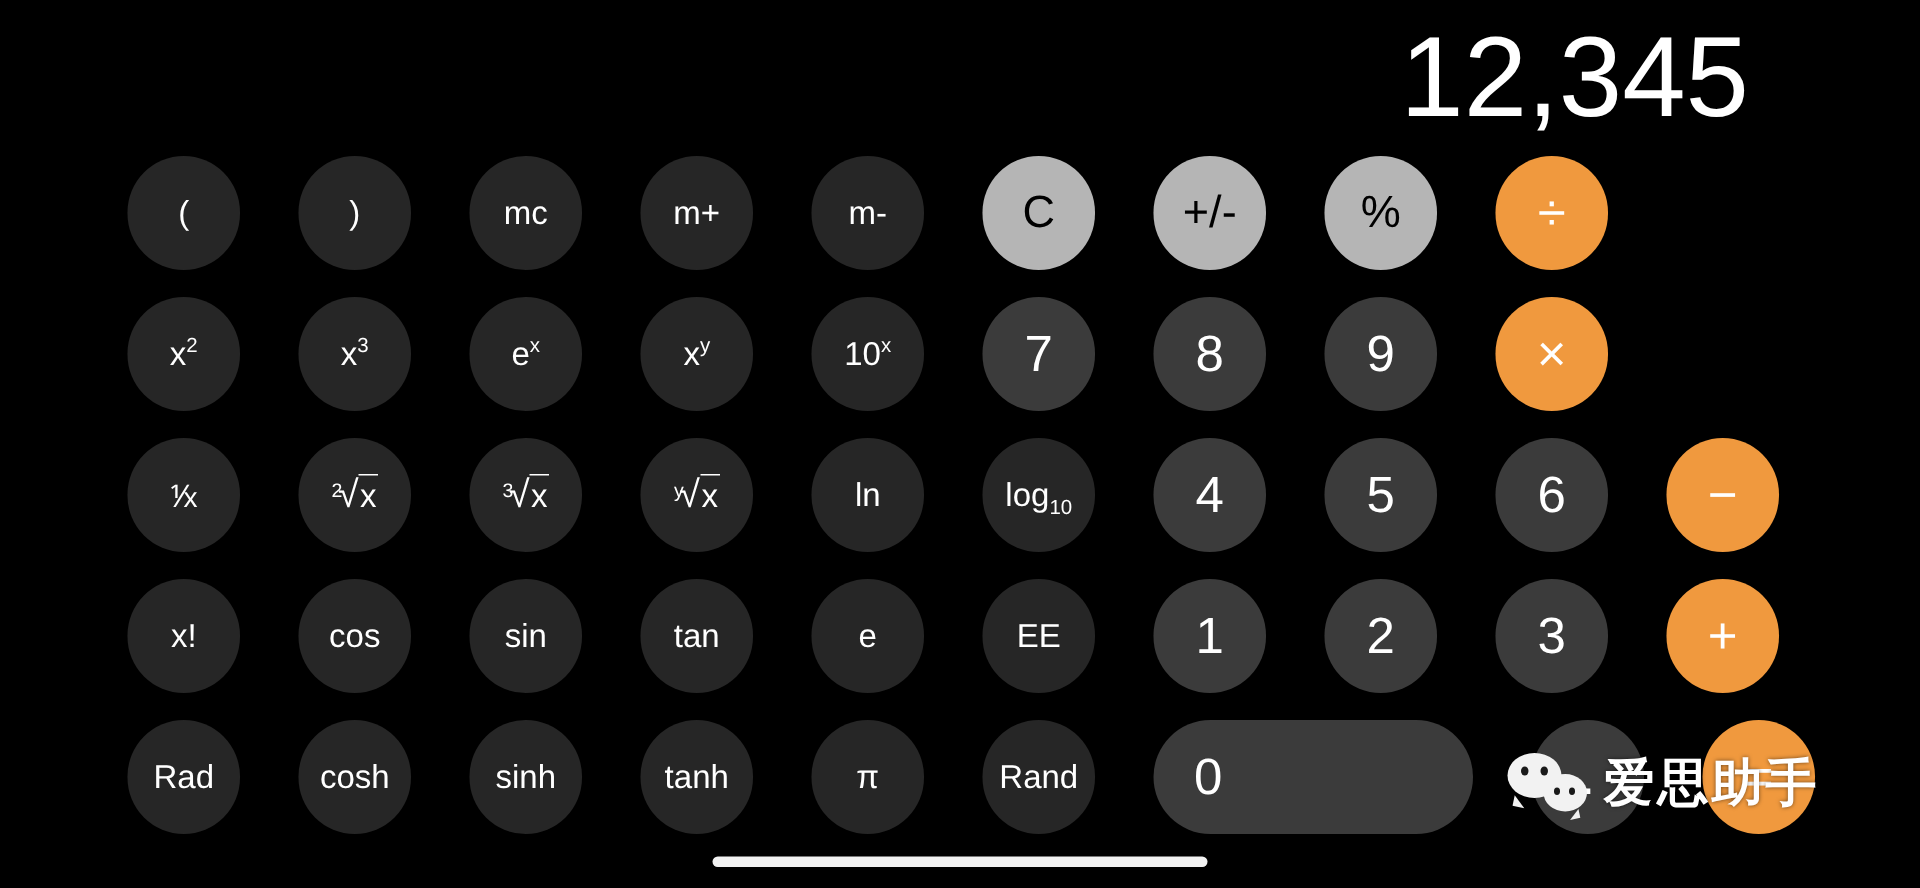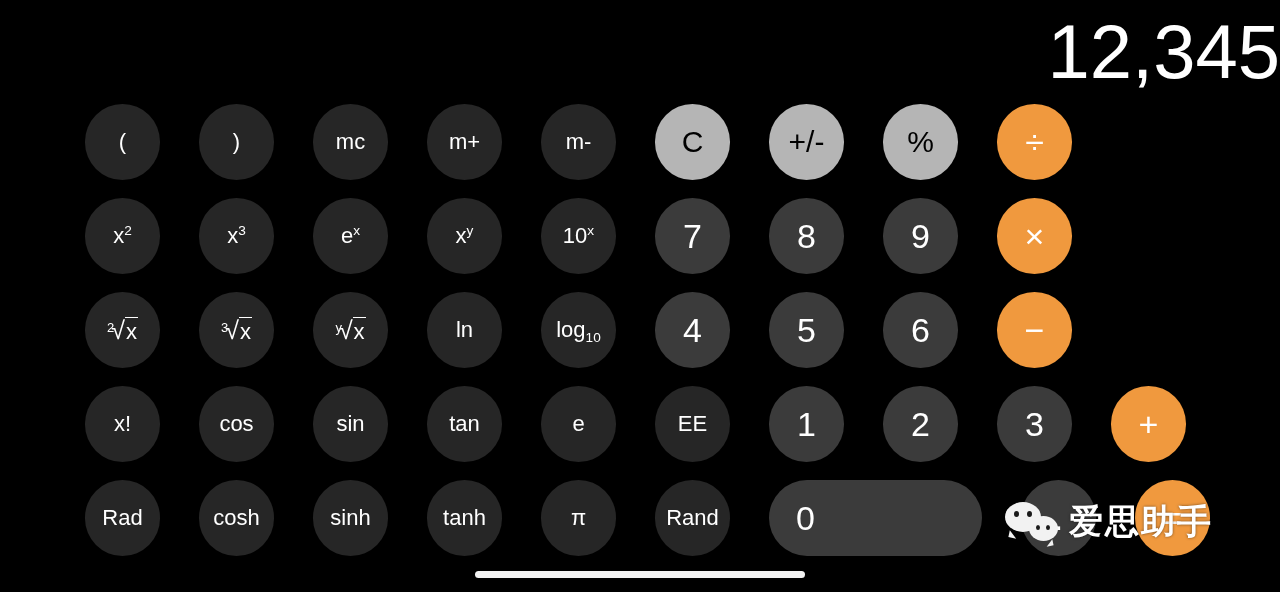--- a/index.html
+++ b/index.html
@@ -17,20 +17,21 @@
 
   
   #display {
     position: absolute;
     left: 0; right: 0;
     top: 8px;
     height: 88px;
     display: flex;
     align-items: center;
     justify-content: flex-end;
+    padding-right: 114px;
   }
   #display-value {
     color: #ffffff;
     font-size: 76px;
     font-weight: 300;
     letter-spacing: 0px;
     line-height: 1;
     white-space: nowrap;
   }
 
@@ -218,20 +219,23 @@
         </div>
         <div class="key digit">
           <span>9</span>
         </div>
         <div class="key op">
           <span>×</span>
         </div>
       </div>
       <div class="key-row">
         <div class="key fn">
+          <span><span class="frac">⅟</span><span style="font-size: 0.85em;">x</span></span>
+        </div>
+        <div class="key fn">
           <span class="radical">
             <span class="idx">2</span>
             <span class="tick">√</span>
             <span class="body">x</span>
           </span>
         </div>
         <div class="key fn">
           <span class="radical">
             <span class="idx">3</span>
             <span class="tick">√</span>

